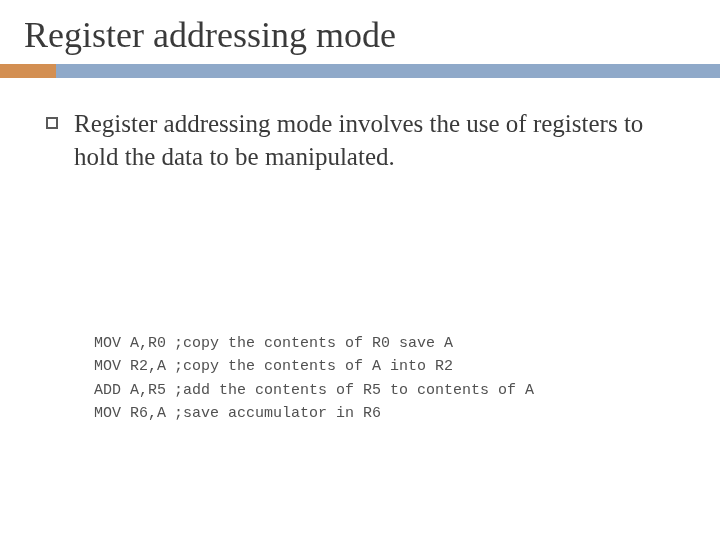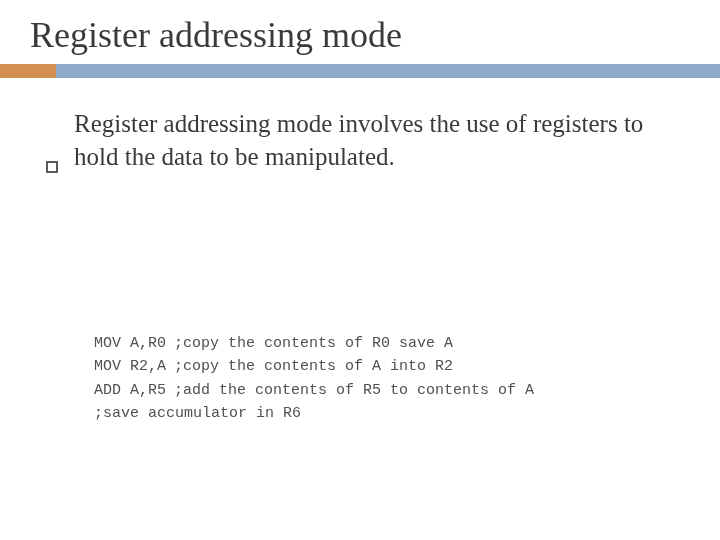--- a/index.html
+++ b/index.html
@@ -8,42 +8,42 @@
     height: 540px;
     background: #ffffff;
     font-family: "Times New Roman", serif;
     color: #3a3a3a;
     overflow: hidden;
     position: relative;
   }
   .title {
     font-size: 36px;
     font-weight: normal;
-    padding: 14px 0 8px 30px;
+    padding: 14px 0 8px 24px;
     color: #3a3a3a;
   }
   .divider {
     display: flex;
     height: 14px;
     width: 100%;
   }
   .divider .accent {
     width: 56px;
     background: #d38f52;
   }
   .divider .main {
     flex: 1;
     background: #8fa9c9;
   }
   .content {
     padding: 30px 60px 0 46px;
   }
   .bullet-row {
     display: flex;
-    align-items: flex-end;
+    align-items: flex-start;
     gap: 16px;
   }
   .bullet {
     width: 12px;
     height: 12px;
     border: 2px solid #5a5a5a;
     margin-top: 9px;
     flex-shrink: 0;
   }
   .bullet-text {
@@ -92,15 +92,16 @@
   </div>
   <div class="code-row">
     <span class="instr">MOV R2,A</span>
     <span class="comment">;copy the contents of A into R2</span>
   </div>
   <div class="code-row">
     <span class="instr">ADD A,R5</span>
     <span class="comment">;add the contents of R5 to contents of A</span>
   </div>
   <div class="code-row">
+    <span class="instr">MOV R6,A</span>
     <span class="comment">;save accumulator in R6</span>
   </div>
 </div>
 
 </body></html>

